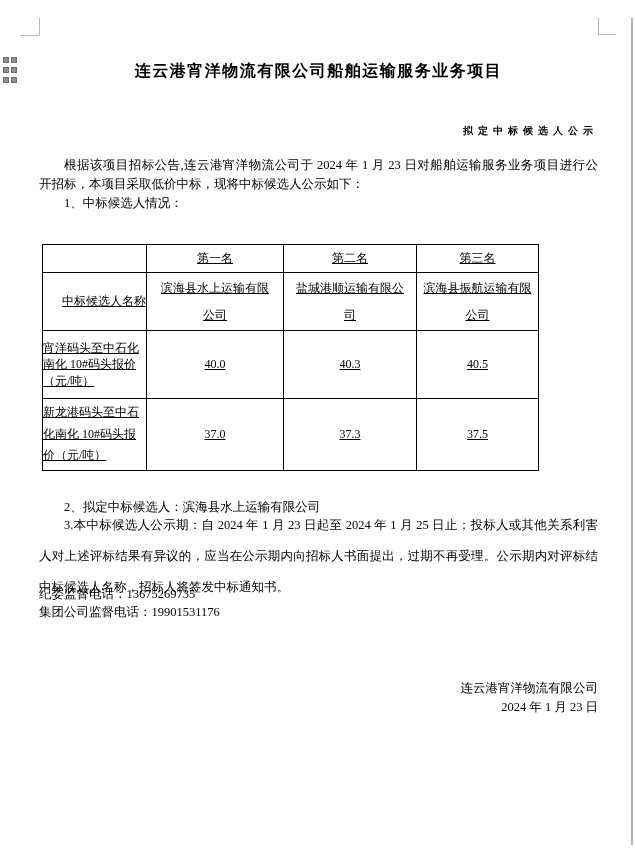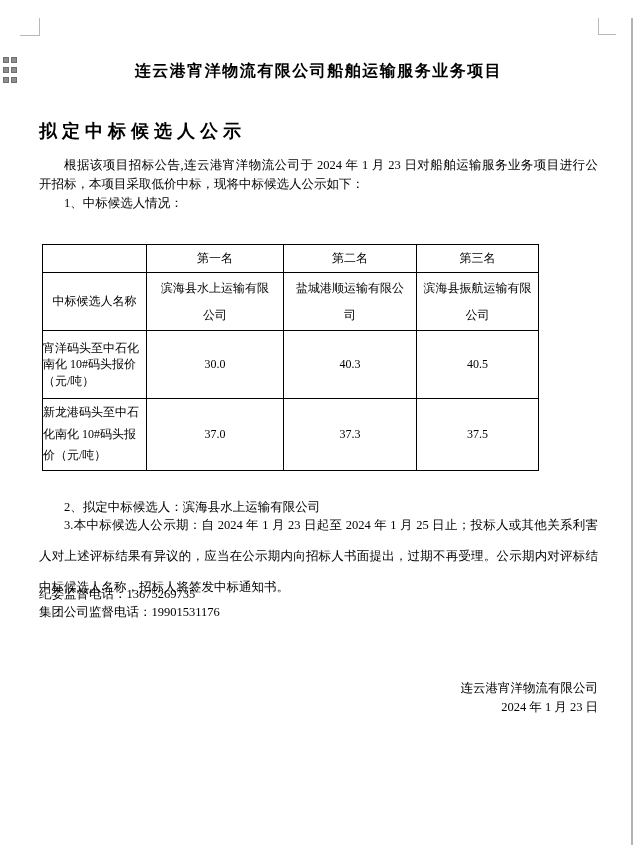--- a/index.html
+++ b/index.html
@@ -15,40 +15,40 @@
   .mark{position:absolute;background:#b8b8b8;}
   .mk-tl-v{left:39px;top:18px;width:1px;height:18px;}
   .mk-tl-h{left:20px;top:35px;width:20px;height:1px;}
   .mk-tr-v{left:598px;top:18px;width:1px;height:17px;}
   .mk-tr-h{left:598px;top:34px;width:18px;height:1px;}
   
   .edge{position:absolute;left:631px;top:18px;width:2px;height:827px;background:#b3b3b3;}
   
   .title{left:39px;width:559px;top:58px;line-height:26px;text-align:center;
          font-size:16px;font-weight:bold;letter-spacing:1.5px;}
-  .subtitle{left:39px;width:559px;top:118px;line-height:26px;text-align:left;
-         font-size:18px;font-weight:bold;letter-spacing:5px;}
+  .subtitle{left:39px;width:559px;top:118px;line-height:26px;text-align:right;
+         font-size:10px;font-weight:bold;letter-spacing:5px;}
   
   .blk{left:39px;width:559px;font-size:12.5px;}
   .intro{top:156px;line-height:19px;}
   .item2{top:486px;line-height:19px;margin-top:12px;}
   .para3{top:510px;line-height:31px;}
   .phones{top:585px;line-height:18px;}
   .closing{top:679px;line-height:18.5px;text-align:right;}
   .ln{height:inherit;}
   .indent{text-indent:25px;}
   .fill{text-align:justify;text-align-last:justify;}
   
   table.t{position:absolute;left:42px;top:244px;border-collapse:collapse;table-layout:fixed;}
-  table.t td{border:1px solid #000;padding:0;font-size:12px;vertical-align:middle;}
+  table.t td{border:1px solid #000;padding:0;font-size:12px;vertical-align:middle;text-decoration:underline;}
   col.c0{width:104px;}col.c1{width:137px;}col.c2{width:133px;}col.c3{width:122px;}
   tr.r-head{height:28px;}  tr.r-head td{text-align:center;}
   tr.r-names{height:58px;}
   tr.r-p1{height:68px;}  tr.r-p2{height:72px;}
-  td.lab{text-align:center;margin-top:24px;}
+  td.lab{text-align:right;margin-top:24px;}
   td.comp{text-align:center;}
   td.comp div{line-height:27px;font-size:12px;}
   td.plabel{text-align:left;padding:0 3px;}
   tr.r-p1 td.plabel div{line-height:16.5px;}
   tr.r-p2 td.plabel div{line-height:21.5px;}
   td.num{text-align:center;}
 </style>
 </head>
 <body>
 
@@ -107,21 +107,21 @@
         <div>滨海县振航运输有限</div>
         <div>公司</div>
       </td>
     </tr>
     <tr class="r-p1">
       <td class="plabel">
         <div>宵洋码头至中石化</div>
         <div>南化 10#码头报价</div>
         <div>（元/吨）</div>
       </td>
-      <td class="num">30.0</td>
+      <td class="num">40.0</td>
       <td class="num">40.3</td>
       <td class="num">40.5</td>
     </tr>
     <tr class="r-p2">
       <td class="plabel">
         <div>新龙港码头至中石</div>
         <div>化南化 10#码头报</div>
         <div>价（元/吨）</div>
       </td>
       <td class="num">37.0</td>

